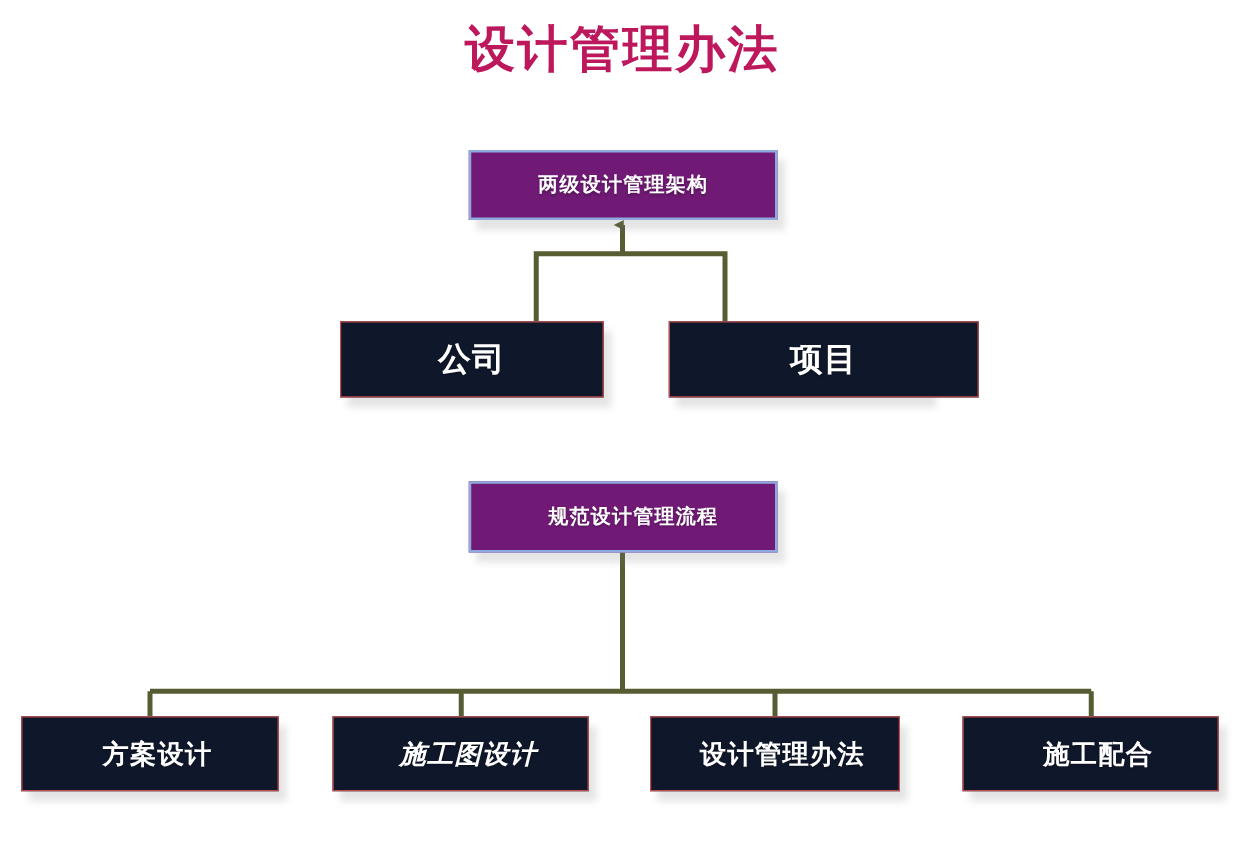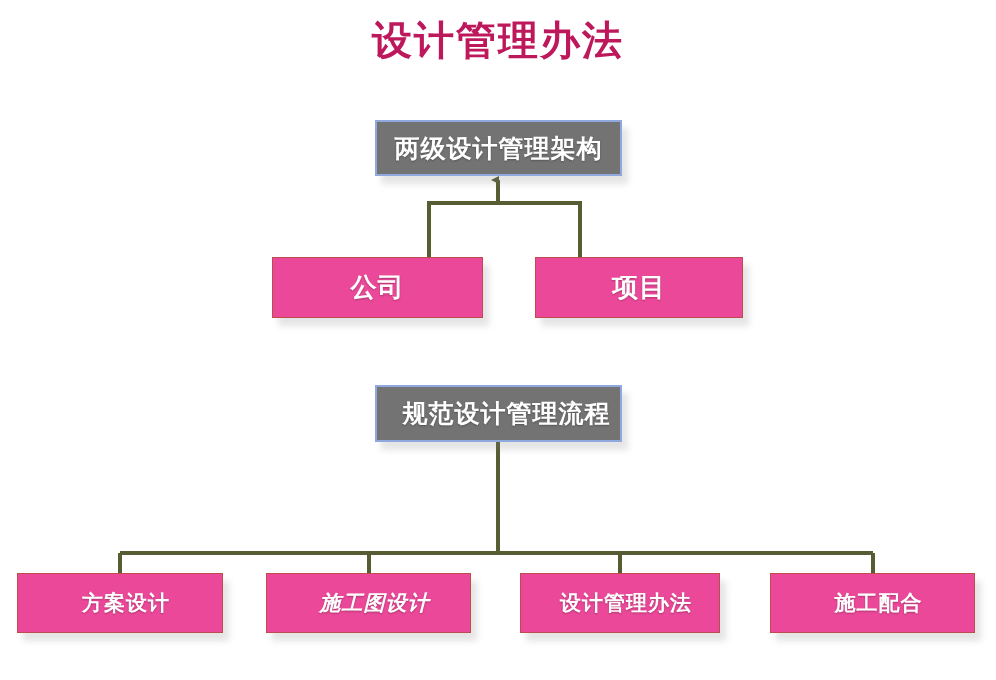--- a/index.html
+++ b/index.html
@@ -41,27 +41,27 @@
     display: flex;
     align-items: center;
     justify-content: center;
     box-sizing: border-box;
     color: #ffffff;
     font-weight: bold;
     text-shadow: 0 1px 2px rgba(0,0,0,0.28);
     z-index: 3;
   }
   .node.blue {
-    background: #737373;
+    background: #701a75;
     border: 2px solid #8fa8dd;
-    font-size: 25px;
+    font-size: 16px;
     letter-spacing: 1px;
   }
   .node.red {
-    background: #ec4899;
+    background: #0f172a;
     border: 1px solid #bf4c4c;
     letter-spacing: 1px;
   }
   .node.red.lvl2 { font-size: 26px; }
   .node.red.lvl3 { font-size: 21px; padding-left: 12px; }
   .node-shadow {
     position: absolute;
     background: rgba(120,120,120,0.20);
     filter: blur(3px);
     z-index: 1;
@@ -102,21 +102,21 @@
   <div class="node-shadow" style="left:381px;  top:393px; width:247px; height:57px;"></div>
   <div class="node-shadow" style="left:23px;   top:581px; width:206px; height:60px;"></div>
   <div class="node-shadow" style="left:272px;  top:581px; width:205px; height:60px;"></div>
   <div class="node-shadow" style="left:526px;  top:581px; width:200px; height:60px;"></div>
   <div class="node-shadow" style="left:776px;  top:581px; width:205px; height:60px;"></div>
 
   <div class="node blue" style="left:375px; top:120px; width:247px; height:56px;">两级设计管理架构</div>
 
   <div class="node red lvl2" style="left:272px; top:257px; width:211px; height:61px;">公司</div>
 
-  <div class="node red lvl2" style="left:535px; top:257px; width:208px; height:61px;">项目</div>
+  <div class="node red lvl2" style="left:535px; top:257px; width:248px; height:61px;">项目</div>
 
   <div class="node blue" style="left:375px; top:385px; width:247px; height:57px;padding-left:16px;">规范设计管理流程</div>
 
   <div class="node red lvl3" style="left:17px; top:573px; width:206px; height:60px;">方案设计</div>
 
   <div class="node red lvl3" style="left:266px; top:573px; width:205px; height:60px;font-style:italic;">施工图设计</div>
 
   <div class="node red lvl3" style="left:520px; top:573px; width:200px; height:60px;">设计管理办法</div>
 
   <div class="node red lvl3" style="left:770px; top:573px; width:205px; height:60px;">施工配合</div>

